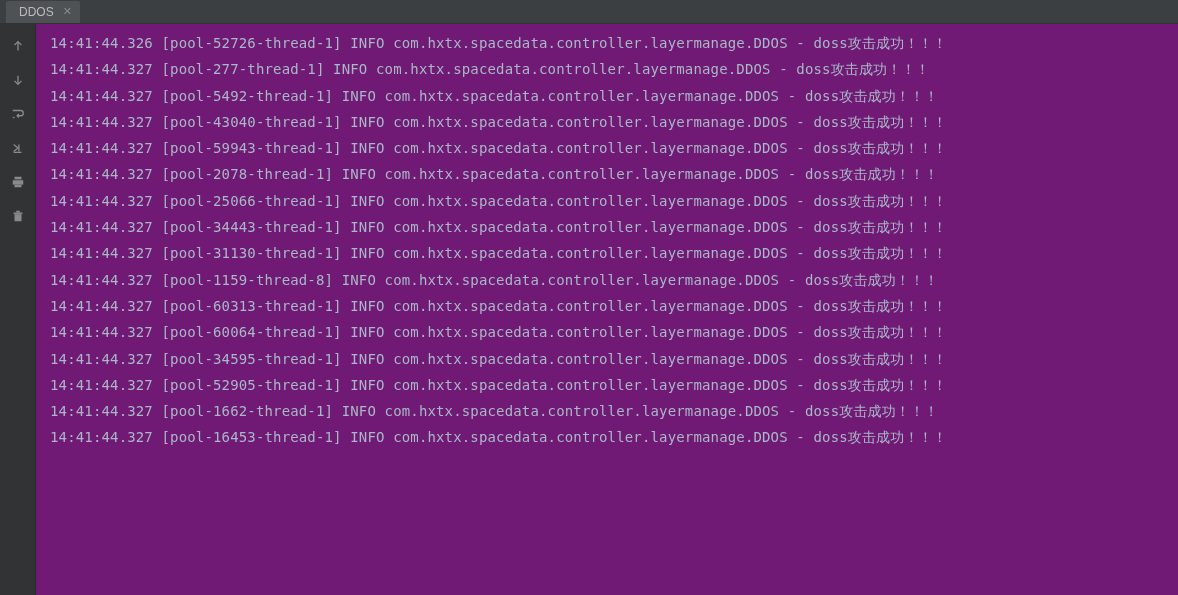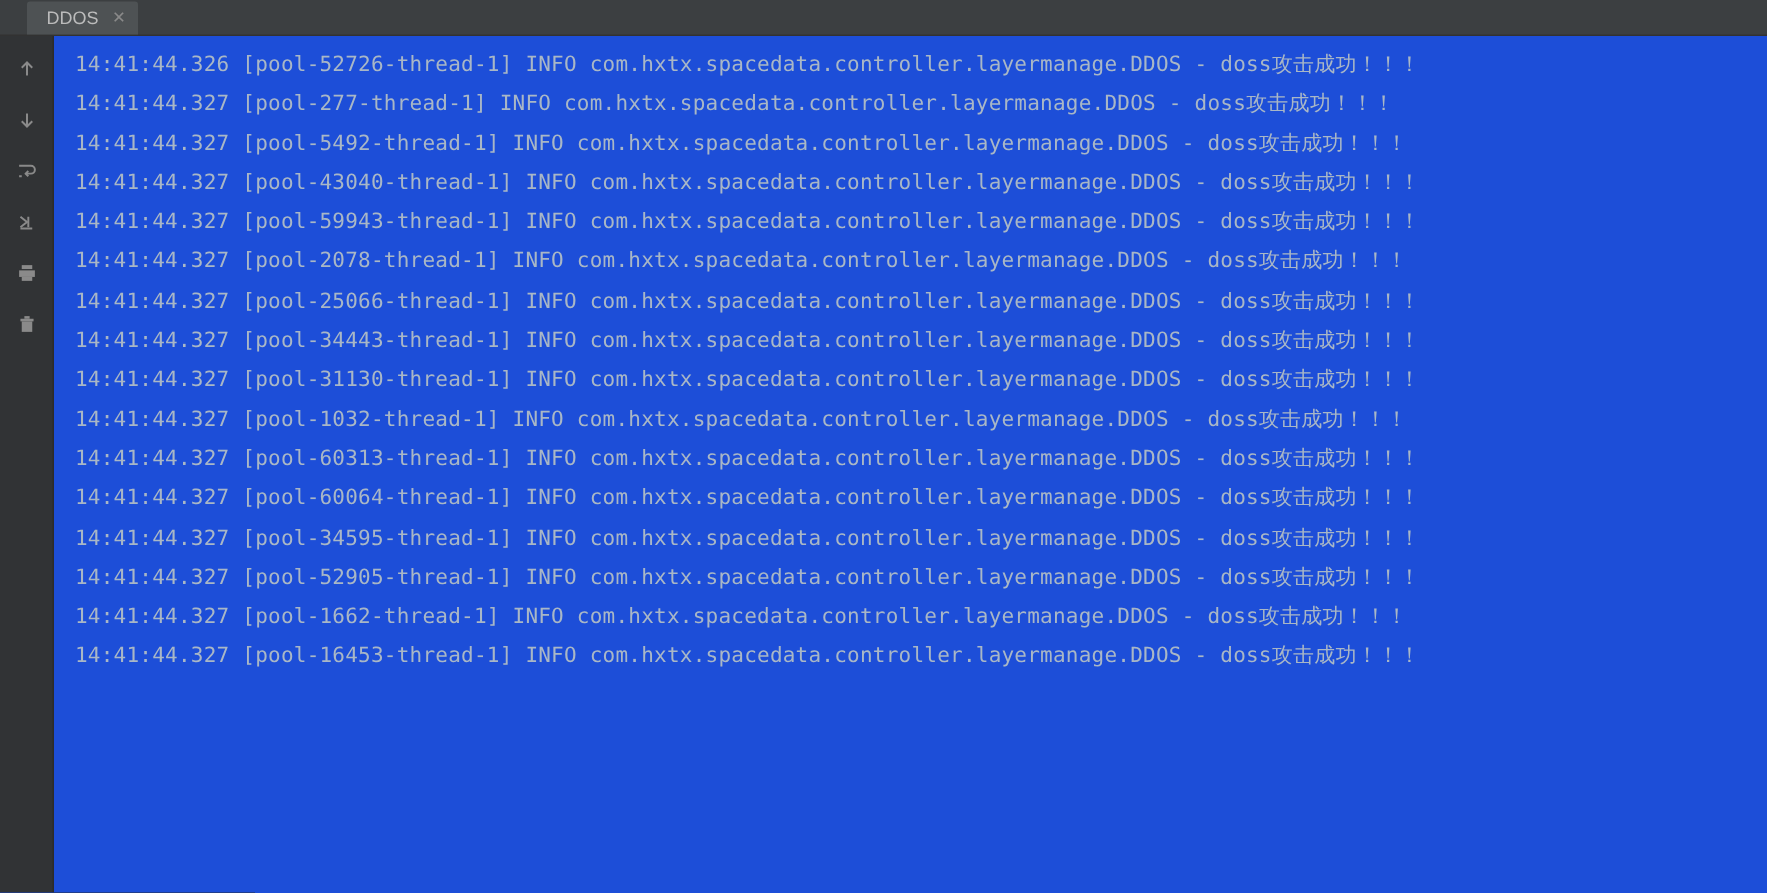--- a/index.html
+++ b/index.html
@@ -12,21 +12,21 @@
       color: #a9b7c6;
       overflow: hidden;
       display: flex;
       flex-direction: column;
     }
     .tab-bar {
       height: 24px;
       background: #3c3f41;
       display: flex;
       align-items: center;
-      padding-left: 18px;
+      padding-left: 6px;
       border-bottom: 1px solid #323232;
     }
     .tab {
       display: flex;
       align-items: center;
       gap: 5px;
       height: 22px;
       background: #4e5254;
       padding: 0 8px;
       border-radius: 2px 2px 0 0;
@@ -56,21 +56,21 @@
       height: 16px;
       display: inline-flex;
       align-items: center;
       justify-content: center;
       color: #8a8a8a;
       cursor: pointer;
     }
     .gutter .icon-btn svg { width: 14px; height: 14px; }
     .log-area {
       flex: 1;
-      background: #1d4ed8;
+      background: #701a75;
       padding: 6px 0 0 14px;
       overflow: hidden;
     }
     .log-line {
       white-space: pre;
       line-height: 26.3px;
       font-size: 14px;
       letter-spacing: 0.15px;
     }
   </style>
@@ -135,21 +135,21 @@
   <div class="log-area" id="log-area">
       <div class="log-line">14:41:44.326 [pool-52726-thread-1] INFO com.hxtx.spacedata.controller.layermanage.DDOS - doss攻击成功！！！</div>
       <div class="log-line">14:41:44.327 [pool-277-thread-1] INFO com.hxtx.spacedata.controller.layermanage.DDOS - doss攻击成功！！！</div>
       <div class="log-line">14:41:44.327 [pool-5492-thread-1] INFO com.hxtx.spacedata.controller.layermanage.DDOS - doss攻击成功！！！</div>
       <div class="log-line">14:41:44.327 [pool-43040-thread-1] INFO com.hxtx.spacedata.controller.layermanage.DDOS - doss攻击成功！！！</div>
       <div class="log-line">14:41:44.327 [pool-59943-thread-1] INFO com.hxtx.spacedata.controller.layermanage.DDOS - doss攻击成功！！！</div>
       <div class="log-line">14:41:44.327 [pool-2078-thread-1] INFO com.hxtx.spacedata.controller.layermanage.DDOS - doss攻击成功！！！</div>
       <div class="log-line">14:41:44.327 [pool-25066-thread-1] INFO com.hxtx.spacedata.controller.layermanage.DDOS - doss攻击成功！！！</div>
       <div class="log-line">14:41:44.327 [pool-34443-thread-1] INFO com.hxtx.spacedata.controller.layermanage.DDOS - doss攻击成功！！！</div>
       <div class="log-line">14:41:44.327 [pool-31130-thread-1] INFO com.hxtx.spacedata.controller.layermanage.DDOS - doss攻击成功！！！</div>
-      <div class="log-line">14:41:44.327 [pool-1032-thread-1] INFO com.hxtx.spacedata.controller.layermanage.DDOS - doss攻击成功！！！</div>
+      <div class="log-line">14:41:44.327 [pool-1159-thread-8] INFO com.hxtx.spacedata.controller.layermanage.DDOS - doss攻击成功！！！</div>
       <div class="log-line">14:41:44.327 [pool-60313-thread-1] INFO com.hxtx.spacedata.controller.layermanage.DDOS - doss攻击成功！！！</div>
       <div class="log-line">14:41:44.327 [pool-60064-thread-1] INFO com.hxtx.spacedata.controller.layermanage.DDOS - doss攻击成功！！！</div>
       <div class="log-line">14:41:44.327 [pool-34595-thread-1] INFO com.hxtx.spacedata.controller.layermanage.DDOS - doss攻击成功！！！</div>
       <div class="log-line">14:41:44.327 [pool-52905-thread-1] INFO com.hxtx.spacedata.controller.layermanage.DDOS - doss攻击成功！！！</div>
       <div class="log-line">14:41:44.327 [pool-1662-thread-1] INFO com.hxtx.spacedata.controller.layermanage.DDOS - doss攻击成功！！！</div>
       <div class="log-line">14:41:44.327 [pool-16453-thread-1] INFO com.hxtx.spacedata.controller.layermanage.DDOS - doss攻击成功！！！</div>
     </div>
 </div>
 
 </body></html>

